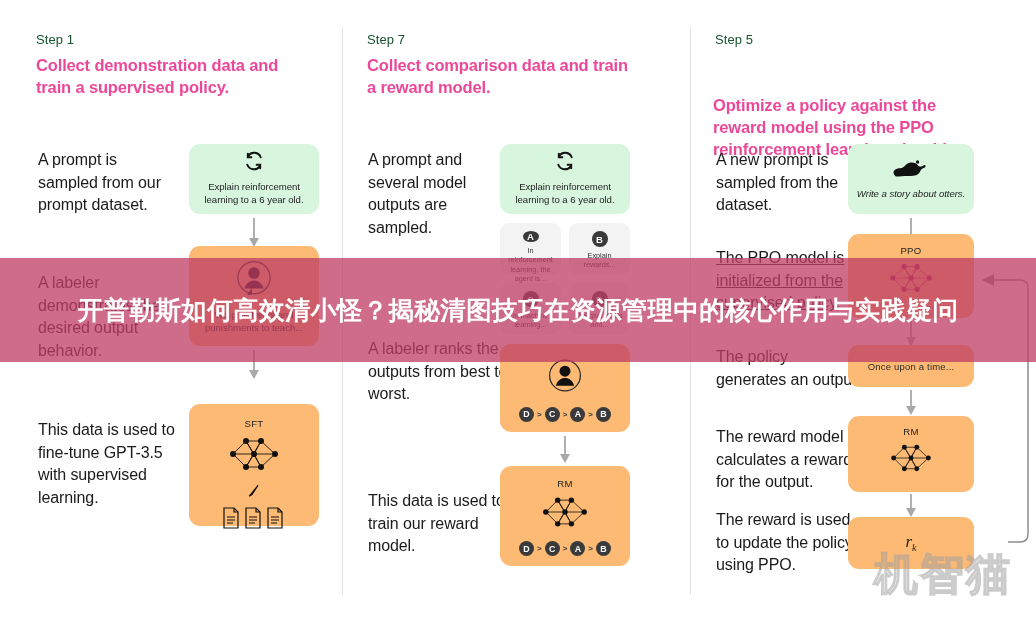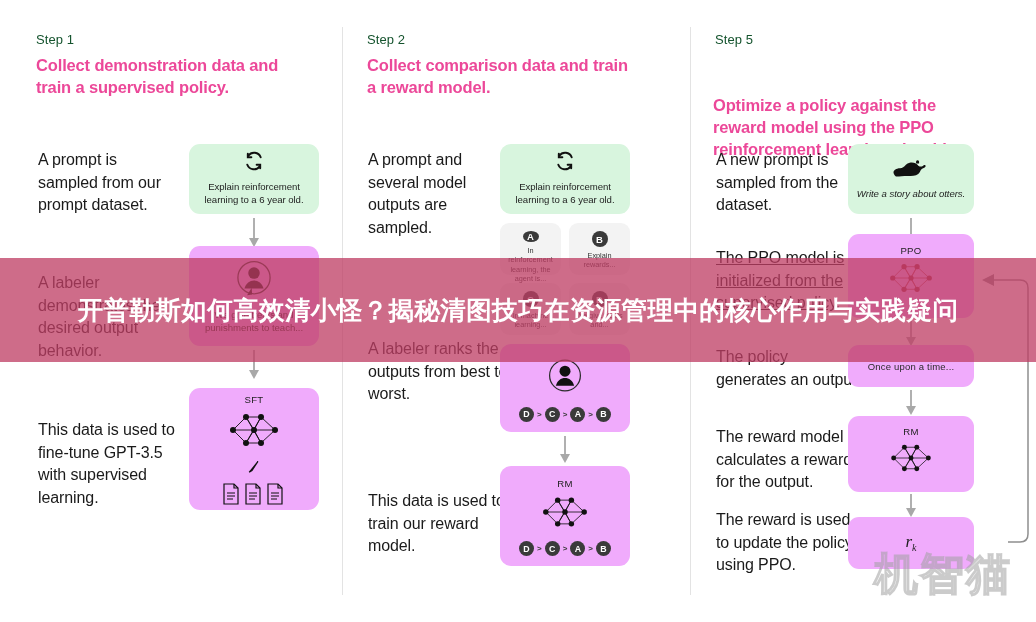--- a/index.html
+++ b/index.html
@@ -46,21 +46,21 @@
     font-size:16px;
     line-height:1.42;
     color:#1a1a1a;
     letter-spacing:-0.1px;
   }
 
   
   .card {
     position:absolute;
     border-radius:11px;
-    background:#f0abfc;
+    background:#fdba74;
     display:flex;
     flex-direction:column;
     align-items:center;
     justify-content:center;
     padding:8px 6px;
   }
   .card.green { background:#d8f5de; }
   .card-text {
     font-size:9.6px;
     line-height:1.32;
@@ -190,21 +190,21 @@
         </svg>
       </span>
       <div class="card-text" style="margin-top:2px;">We give treats and punishments to teach...</div>
     </div>
 
     <svg class="arrow" style="left:247px; top:350px;" width="14" height="30">
       <line x1="7" y1="0" x2="7" y2="21" stroke="#a8a8a8" stroke-width="1.8"></line>
       <polygon points="2,20 12,20 7,29" fill="#a8a8a8"></polygon>
     </svg>
 
-    <div class="card" style="left:189px; top:388px; width:130px; height:122px; justify-content:center; padding-top:14px;">
+    <div class="card" style="left:189px; top:404px; width:130px; height:122px; justify-content:flex-start; padding-top:14px;">
       <div class="label-top">SFT</div>
       <span>
         <svg width="62" height="46" viewBox="0 0 62 46">
           <g stroke="#111" stroke-width="0.9" fill="none">
             <path d="M10 23 L23 10 L38 10 L52 23 L38 36 L23 36 Z"></path>
             <path d="M10 23 L31 23 L52 23"></path>
             <path d="M23 10 L38 36 M38 10 L23 36"></path>
             <path d="M23 10 L31 23 L38 36 M38 10 L31 23 L23 36"></path>
           </g>
           <g fill="#111">
@@ -240,21 +240,21 @@
               <path d="M13 2v4h4"></path>
               <path d="M6 11h8M6 14h8M6 17h6"></path>
             </g>
         </svg>
       </span>
     </div>
   </div>
   <div class="divider div1"></div>
 
   <div class="column col2">
-    <div class="step-label" style="left:25px; top:32px;">Step 2</div>
+    <div class="step-label" style="left:25px; top:32px;">Step 7</div>
     <div class="step-title" style="left:25px; top:55px; width:265px;">Collect comparison data and train a reward model.</div>
 
     <div class="note" style="left:26px; top:149px; width:140px;">A prompt and several model outputs are sampled.</div>
     <div class="note" style="left:26px; top:338px; width:150px;">A labeler ranks the outputs from best to worst.</div>
     <div class="note" style="left:26px; top:490px; width:150px;">This data is used to train our reward model.</div>
 
     <div class="card green" style="left:158px; top:144px; width:130px; height:70px;">
       <span>
         <svg width="20" height="20" viewBox="0 0 24 24" fill="none" stroke="#111" stroke-width="2.4" stroke-linecap="round">
           <path d="M20 7.5A8.5 8.5 0 0 0 5.2 5.6"></path>

